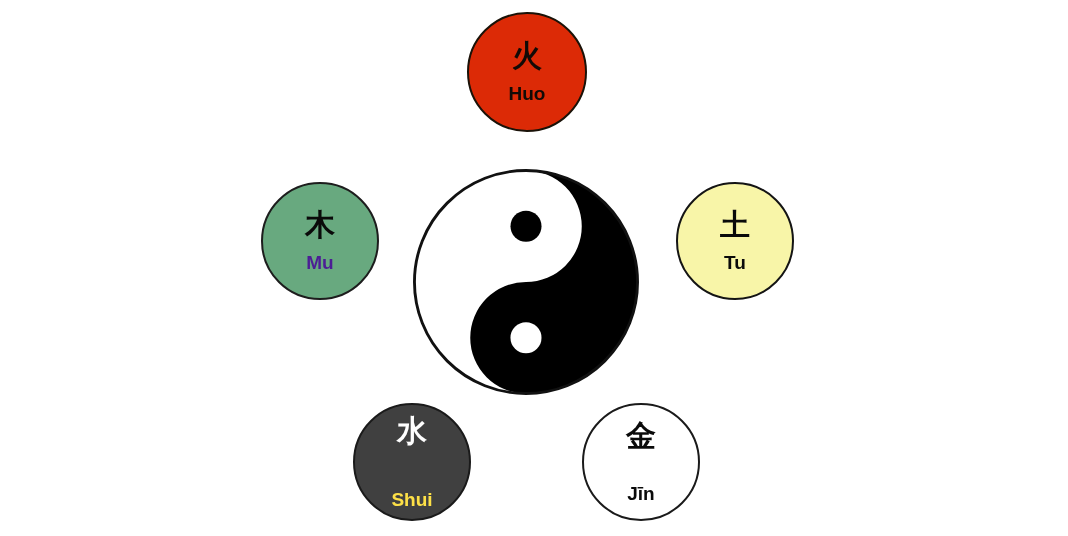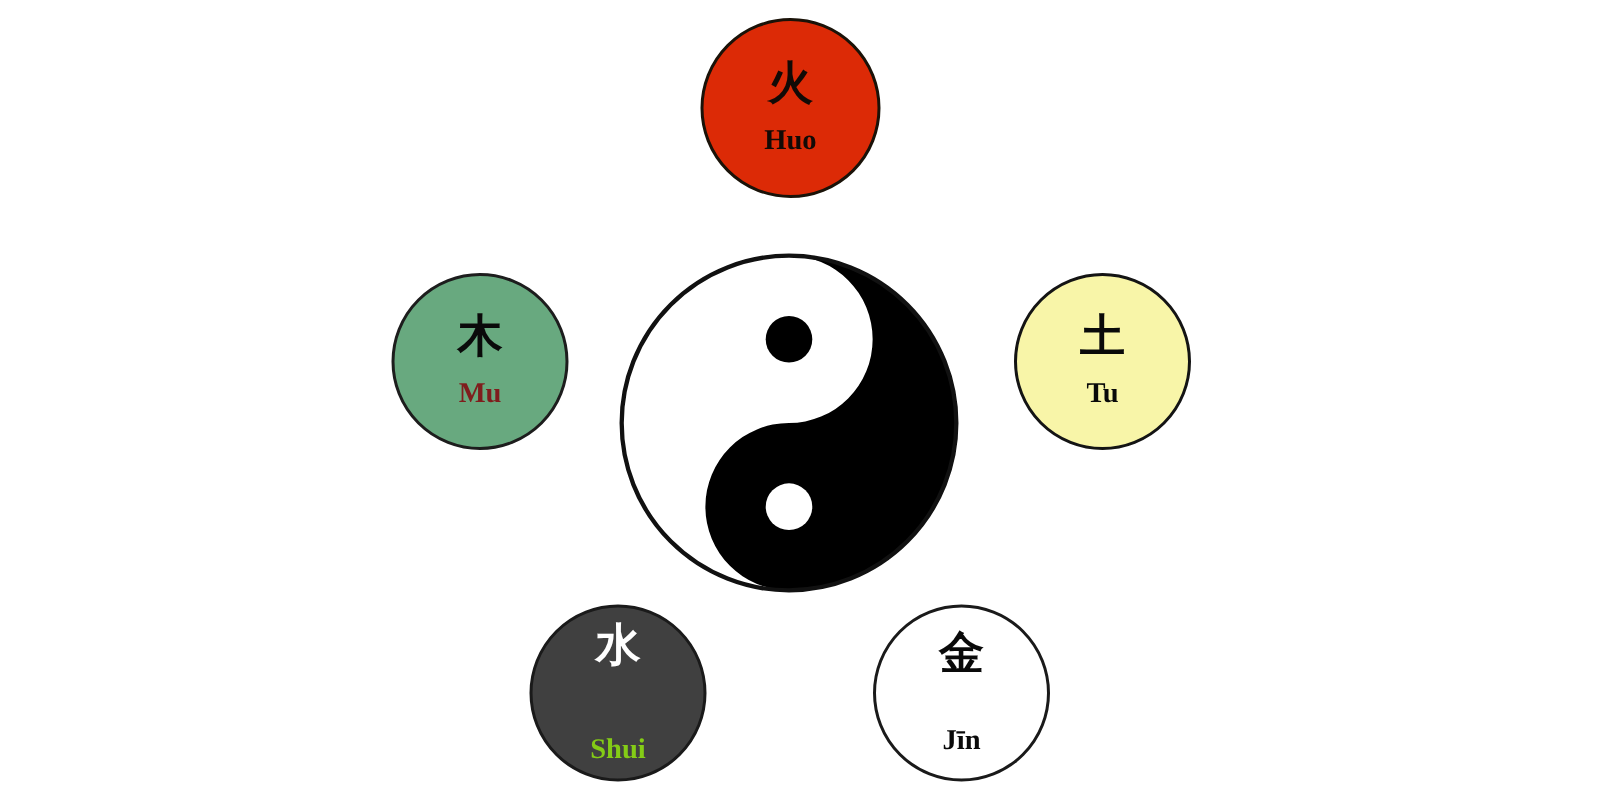--- a/index.html
+++ b/index.html
@@ -34,21 +34,21 @@
     user-select: none;
   }
   .element .glyph {
     font-family: "DejaVu Sans", "Liberation Sans", sans-serif;
     font-weight: 700;
     font-size: 30px;
     line-height: 1;
     display: block;
   }
   .element .roman {
-    font-family: Liberation Serif, serif;
+    font-family: Liberation Sans, sans-serif;
     font-weight: 700;
     font-size: 19px;
     line-height: 1;
     display: block;
     margin-top: 13px;
   }
 
   
   #el-fire {
     left: 467px;  top: 12px;
@@ -109,31 +109,31 @@
 
 <div id="stage">
 
   <div class="element" id="el-fire" style="background: rgb(220, 42, 6); border-color: rgb(26, 18, 8);">
     <span class="glyph" style="color: rgb(18, 10, 6);">火</span>
     <span class="roman" style="color: rgb(18, 10, 6);">Huo</span>
   </div>
 
   <div class="element" id="el-wood" style="background: rgb(104, 169, 127); border-color: rgb(29, 29, 29);">
     <span class="glyph" style="color: rgb(10, 10, 10);">木</span>
-    <span class="roman" style="color: #7f1d1d;">Mu</span>
+    <span class="roman" style="color: #4c1d95;">Mu</span>
   </div>
 
   <div class="element" id="el-earth" style="background: rgb(248, 245, 168); border-color: rgb(20, 20, 20);">
     <span class="glyph" style="color: rgb(10, 10, 10);">土</span>
     <span class="roman" style="color: rgb(10, 10, 10);">Tu</span>
   </div>
 
   <div class="element" id="el-water" style="background: rgb(64, 64, 64); border-color: rgb(26, 26, 26);">
     <span class="glyph" style="color: rgb(255, 255, 255);">水</span>
-    <span class="roman" style="color: #84cc16; margin-top: 44px;">Shui</span>
+    <span class="roman" style="color: #fde047; margin-top: 44px;">Shui</span>
   </div>
 
   <div class="element" id="el-metal" style="background: rgb(255, 255, 255); border-color: rgb(26, 26, 26);">
     <span class="glyph" style="color: rgb(10, 10, 10);">金</span>
     <span class="roman" style="color: rgb(10, 10, 10); margin-top: 33px;">Jīn</span>
   </div>
 
   <div id="yinyang">
     <svg viewBox="0 0 200 200" xmlns="http://www.w3.org/2000/svg">
 

